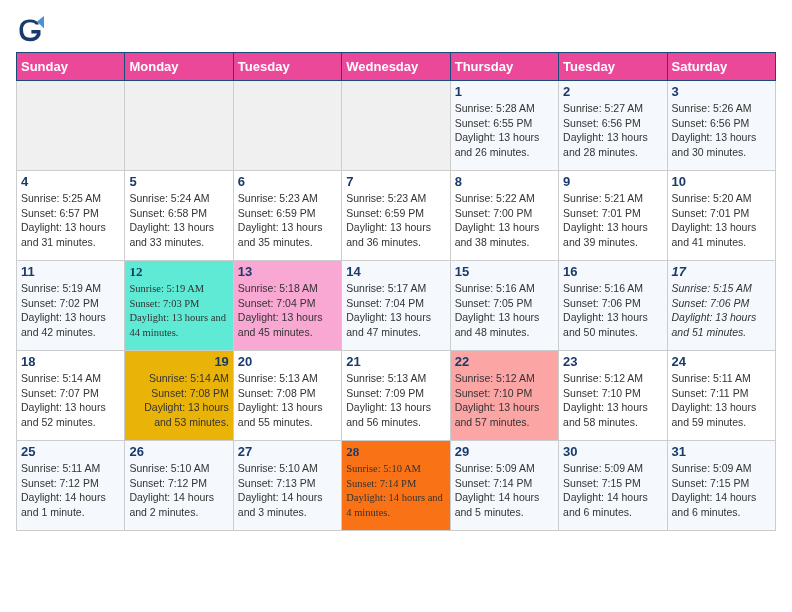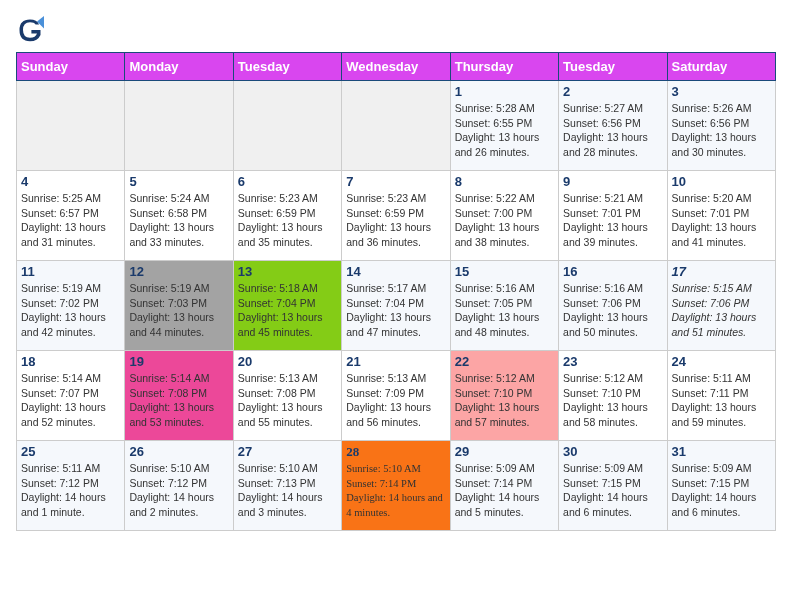--- a/index.html
+++ b/index.html
@@ -42,21 +42,21 @@
     .subtitle {
       font-size: 16px;
       color: #333;
     }
     .calendar {
       width: 100%;
       border-collapse: collapse;
       font-size: 11px;
     }
     .calendar thead tr {
-      background-color: #d946ef;
+      background-color: #ec4899;
       color: #fff;
       margin-top: 36px;
     }
     .calendar thead th {
       padding: 6px 4px;
       text-align: left;
       font-size: 13px;
       font-weight: bold;
       border: 1px solid #1a4a7a;
     }
@@ -172,25 +172,25 @@
         <td style="background: rgb(255, 255, 255);">
           <span class="day-number">10</span>
           <div class="day-info">Sunrise: 5:20 AM<br>Sunset: 7:01 PM<br>Daylight: 13 hours and 41 minutes.</div>
         </td>
       </tr>
       <tr>
         <td style="background: rgb(245, 248, 252);">
           <span class="day-number">11</span>
           <div class="day-info">Sunrise: 5:19 AM<br>Sunset: 7:02 PM<br>Daylight: 13 hours and 42 minutes.</div>
         </td>
-        <td style="background: #a3a3a3;">
+        <td style="background: #5eead4; font-family: Liberation Serif, serif;">
           <span class="day-number">12</span>
           <div class="day-info">Sunrise: 5:19 AM<br>Sunset: 7:03 PM<br>Daylight: 13 hours and 44 minutes.</div>
         </td>
-        <td style="background: #84cc16;">
+        <td style="background: #f9a8d4;">
           <span class="day-number">13</span>
           <div class="day-info">Sunrise: 5:18 AM<br>Sunset: 7:04 PM<br>Daylight: 13 hours and 45 minutes.</div>
         </td>
         <td style="background: rgb(245, 248, 252);">
           <span class="day-number">14</span>
           <div class="day-info">Sunrise: 5:17 AM<br>Sunset: 7:04 PM<br>Daylight: 13 hours and 47 minutes.</div>
         </td>
         <td style="background: rgb(245, 248, 252);">
           <span class="day-number">15</span>
           <div class="day-info">Sunrise: 5:16 AM<br>Sunset: 7:05 PM<br>Daylight: 13 hours and 48 minutes.</div>
@@ -202,21 +202,21 @@
         <td style="background: rgb(245, 248, 252); font-style: italic;">
           <span class="day-number">17</span>
           <div class="day-info">Sunrise: 5:15 AM<br>Sunset: 7:06 PM<br>Daylight: 13 hours and 51 minutes.</div>
         </td>
       </tr>
       <tr>
         <td style="background: rgb(255, 255, 255);">
           <span class="day-number">18</span>
           <div class="day-info">Sunrise: 5:14 AM<br>Sunset: 7:07 PM<br>Daylight: 13 hours and 52 minutes.</div>
         </td>
-        <td style="background: #ec4899;">
+        <td style="background: #eab308; text-align: right;">
           <span class="day-number">19</span>
           <div class="day-info">Sunrise: 5:14 AM<br>Sunset: 7:08 PM<br>Daylight: 13 hours and 53 minutes.</div>
         </td>
         <td style="background: rgb(255, 255, 255); margin-left: 12px;">
           <span class="day-number">20</span>
           <div class="day-info">Sunrise: 5:13 AM<br>Sunset: 7:08 PM<br>Daylight: 13 hours and 55 minutes.</div>
         </td>
         <td style="background: rgb(255, 255, 255);">
           <span class="day-number">21</span>
           <div class="day-info">Sunrise: 5:13 AM<br>Sunset: 7:09 PM<br>Daylight: 13 hours and 56 minutes.</div>

